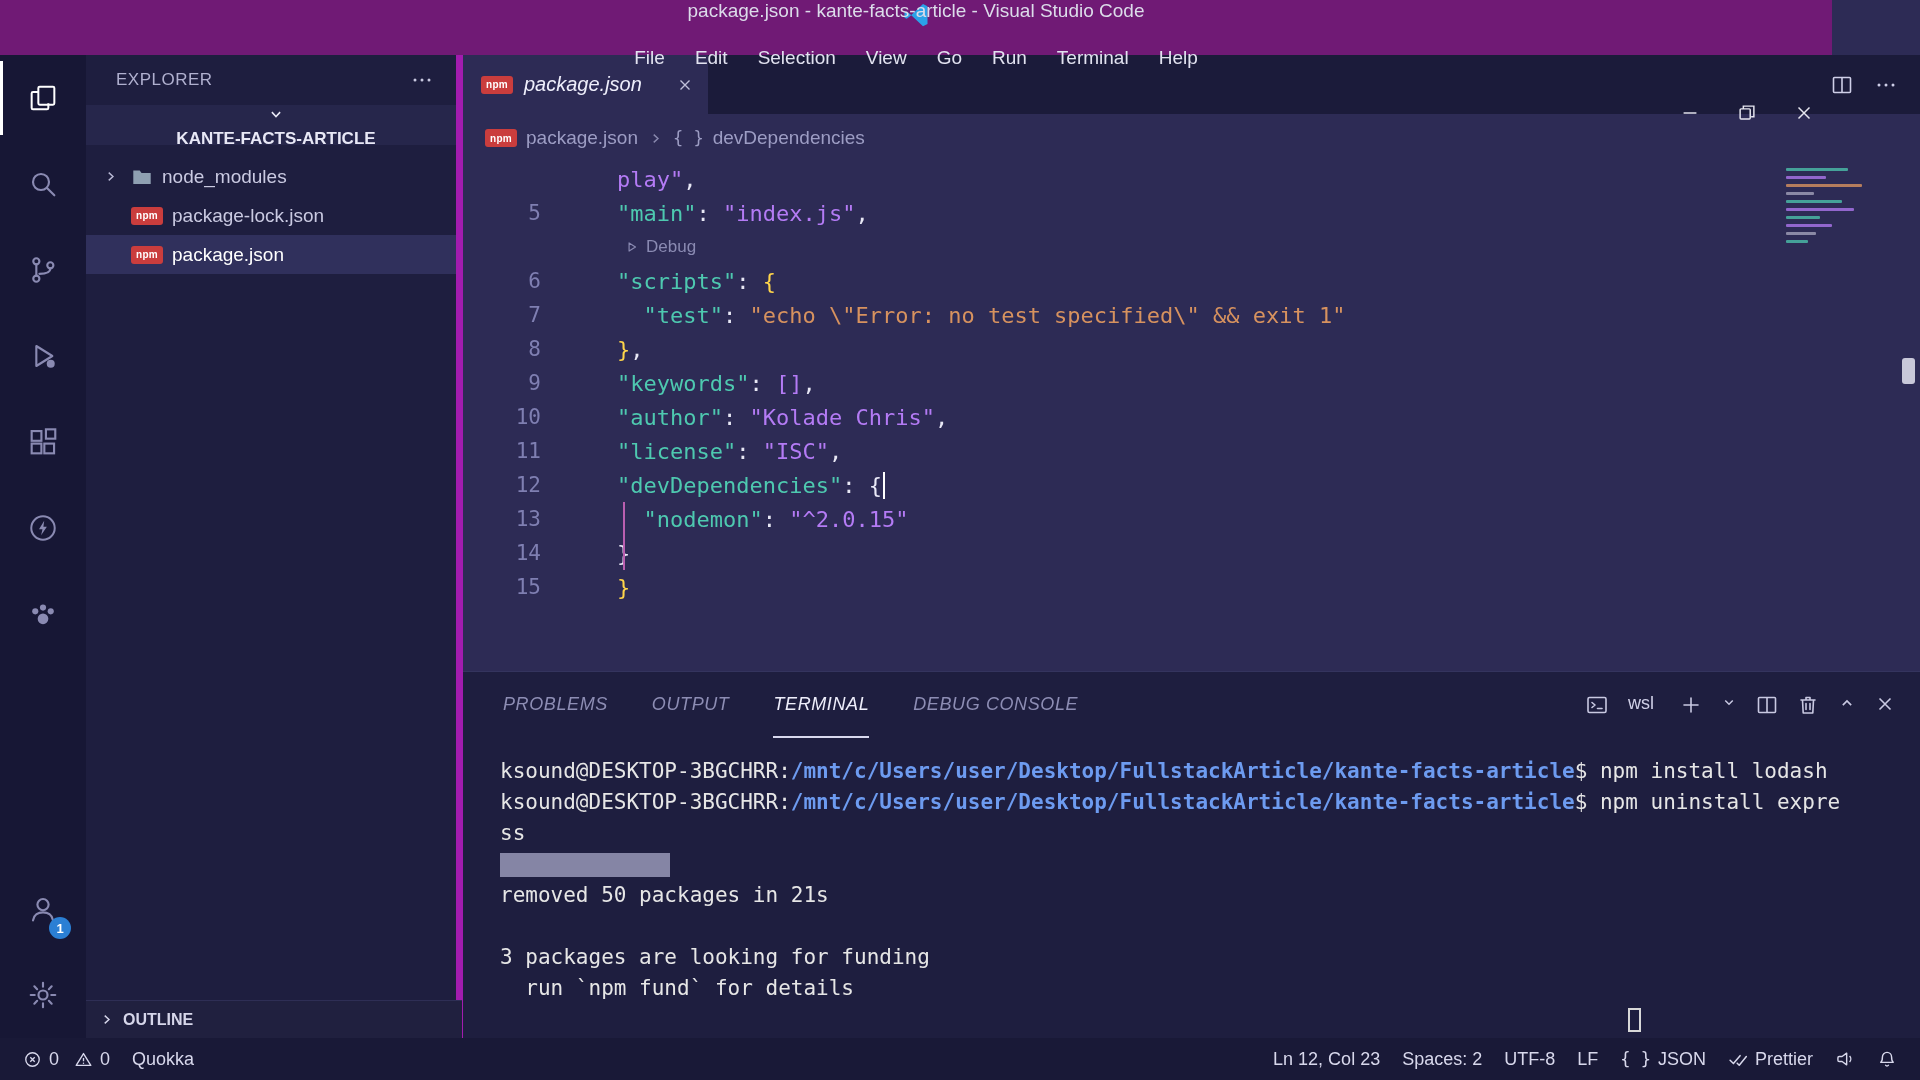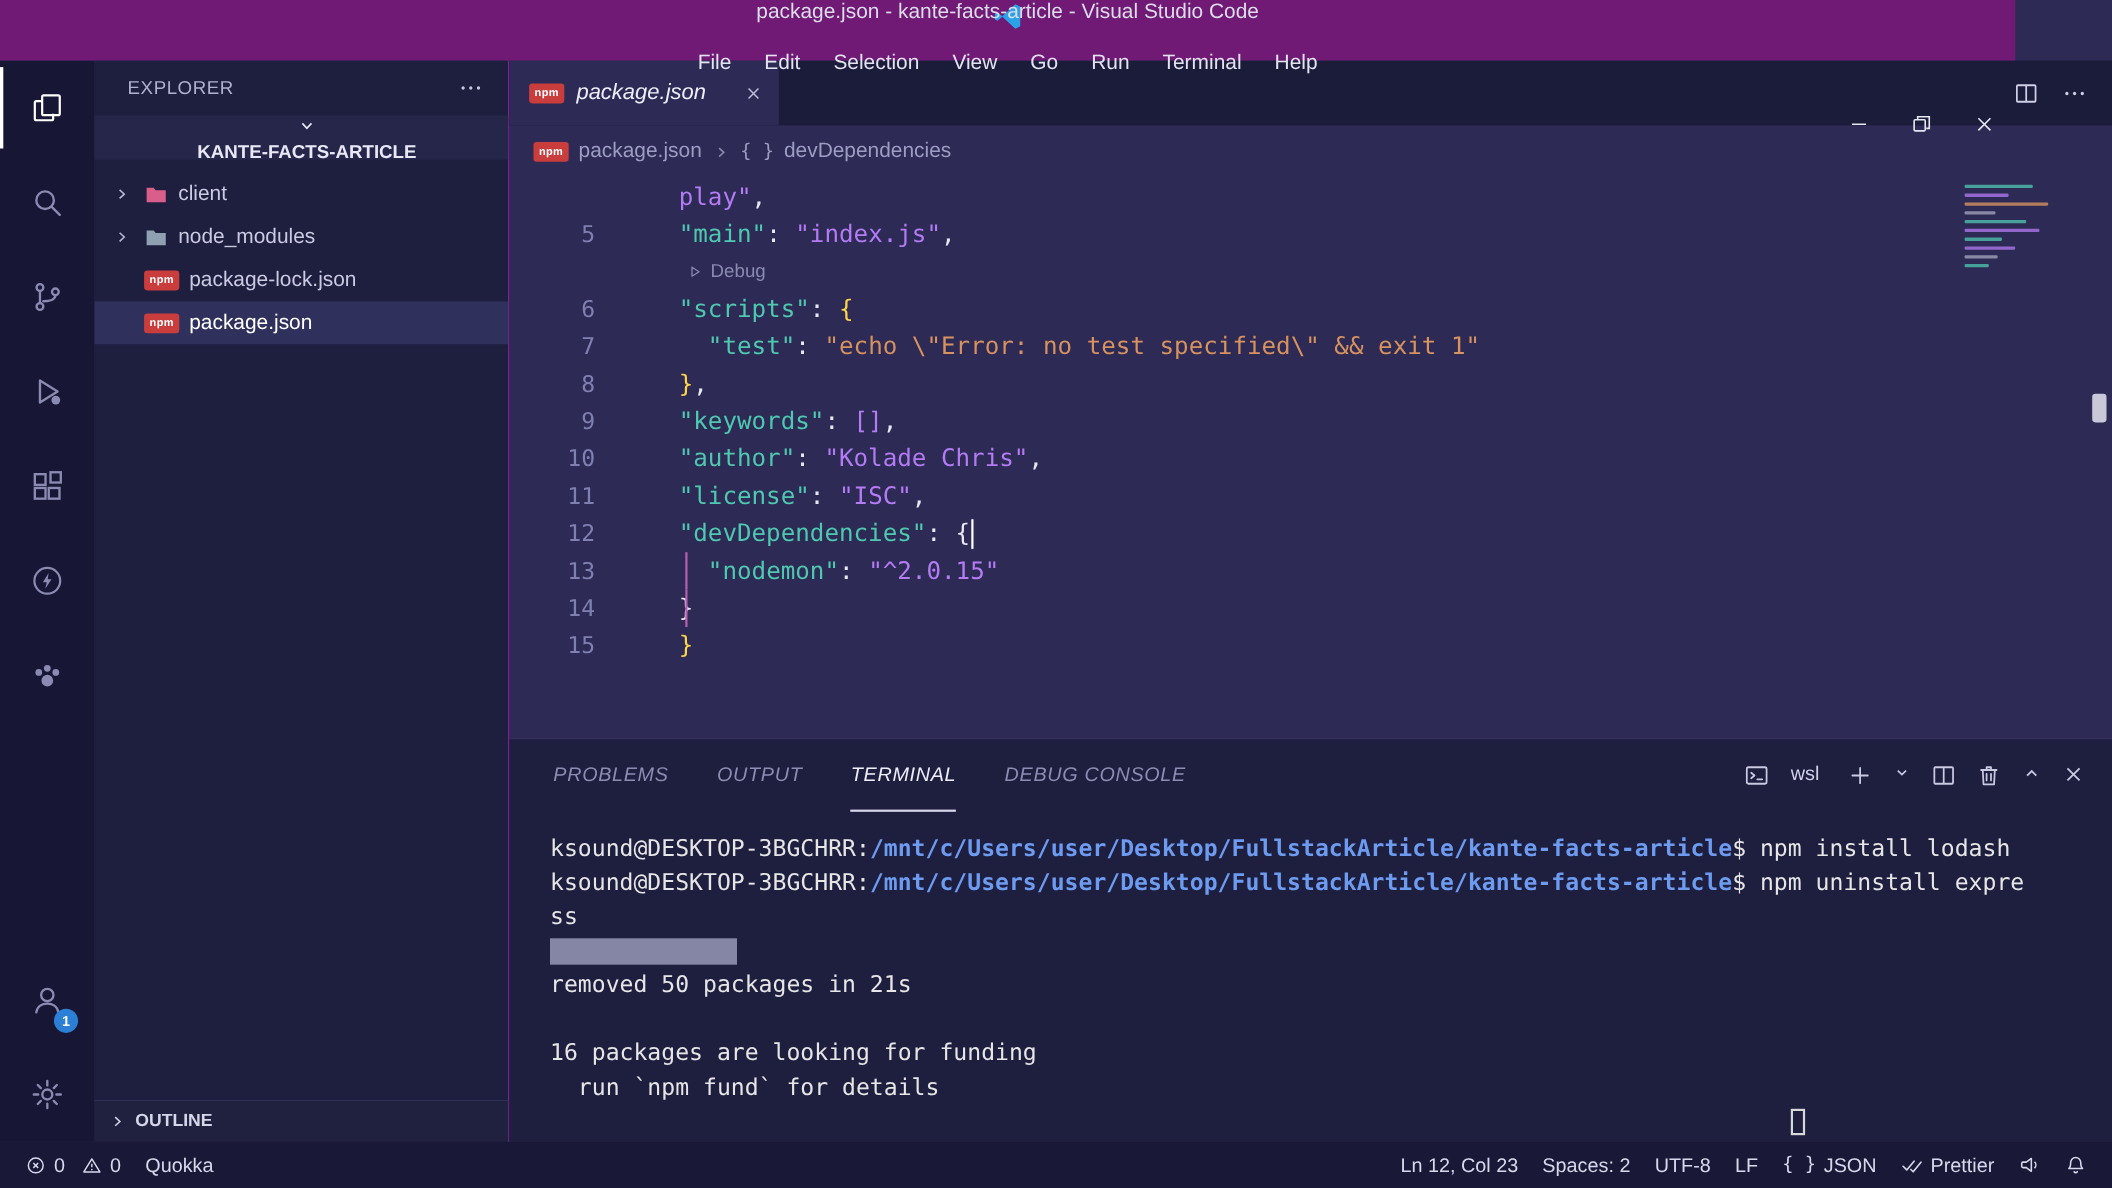--- a/index.html
+++ b/index.html
@@ -24,21 +24,21 @@
   .activitybar { width:86px; background:#171735; display:flex; flex-direction:column; align-items:center; flex:none; }
   .ab-item { width:86px; height:86px; display:flex; align-items:center; justify-content:center; color:#8a8ab2; position:relative; }
   .ab-item.active { color:#ffffff; }
   .ab-item.active::before { content:""; position:absolute; left:0; top:6px; width:3px; height:74px; background:#ffffff; }
   .ab-spacer { flex:1; }
   .badge { position:absolute; right:15px; bottom:13px; min-width:22px; height:22px; border-radius:11px;
            background:#2b7fd4; color:#fff; font-size:13px; font-weight:bold;
            display:flex; align-items:center; justify-content:center; padding:0 4px; }
 
   
-  .sidebar { width:377px; background:#1e1e3f; position:relative; flex:none; border-right:1px solid #a21caf; }
+  .sidebar { width:377px; background:#1e1e3f; position:relative; flex:none; border-right:7px solid #a21caf; }
   .sidebar-header { height:50px; display:flex; align-items:center; padding:0 22px 0 30px; }
   .sidebar-header .title { font-size:17px; color:#b0b0cf; letter-spacing:.5px; }
   .sidebar-header .more { margin-left:auto; color:#c8c8e0; display:flex; }
   .project-row { height:40px; display:flex; align-items:center; background:#26264b; font-weight:bold;
                  font-size:17px; color:#e8e8f6; padding-left:10px; gap:6px;flex-direction:column; }
   .tree { padding-top:12px; }
   .tree-row { height:39px; display:flex; align-items:center; font-size:19px; color:#cacae2; padding-left:16px; gap:9px; }
   .tree-row.selected { background:#30305c; color:#ffffff; }
   .tree-row .chev { width:20px; display:flex; color:#b8b8d4; }
   .tree-row .spacer { width:20px; flex:none; }
@@ -220,33 +220,20 @@
     </div>
     <div class="project-row">
       <span>
         <svg width="18" height="18" viewBox="0 0 24 24" fill="none" stroke="currentColor" stroke-width="2">
             <path d="M6.5 9.5l5.5 6 5.5-6"></path>
           </svg>
       </span>
       <span>KANTE-FACTS-ARTICLE</span>
     </div>
     <div class="tree">
-        <div class="tree-row">
-          <span class="chev">
-            <svg width="17" height="17" viewBox="0 0 24 24" fill="none" stroke="currentColor" stroke-width="2">
-              <path d="M9.5 6.5l6 5.5-6 5.5"></path>
-            </svg>
-          </span>
-          <span>
-            <svg width="22" height="22" viewBox="0 0 24 24">
-              <path d="M2.5 5h7l2 2.5h10V19.5h-19z" fill="#d95f8a"></path>
-            </svg>
-          </span>
-          <span>client</span>
-        </div>
         <div class="tree-row">
           <span class="chev">
             <svg width="17" height="17" viewBox="0 0 24 24" fill="none" stroke="currentColor" stroke-width="2">
               <path d="M9.5 6.5l6 5.5-6 5.5"></path>
             </svg>
           </span>
           <span>
             <svg width="22" height="22" viewBox="0 0 24 24">
               <path d="M2.5 5h7l2 2.5h10V19.5h-19z" fill="#8fa0b2"></path>
             </svg>
@@ -398,21 +385,21 @@
           </span>
         </div>
       </div>
       <div class="terminal">
           <div class="t-row"><span>ksound@DESKTOP-3BGCHRR:</span><span class="t-path">/mnt/c/Users/user/Desktop/FullstackArticle/kante-facts-article</span><span>$ </span><span>npm install lodash</span></div>
           <div class="t-row"><span>ksound@DESKTOP-3BGCHRR:</span><span class="t-path">/mnt/c/Users/user/Desktop/FullstackArticle/kante-facts-article</span><span>$ </span><span>npm uninstall expre</span></div>
           <div class="t-row">ss</div>
           <div class="t-row"><span class="t-block"></span></div>
           <div class="t-row">removed 50 packages in 21s</div>
           <div class="t-row"></div>
-          <div class="t-row">16 packages are looking for funding</div>
+          <div class="t-row">3 packages are looking for funding</div>
           <div class="t-row">  run `npm fund` for details</div>
           <div class="t-row"><span class="t-caret"></span></div>
         </div>
     </div>
 
   </div>
 </div>
 
 <div class="statusbar">
   <div class="sb-item">

